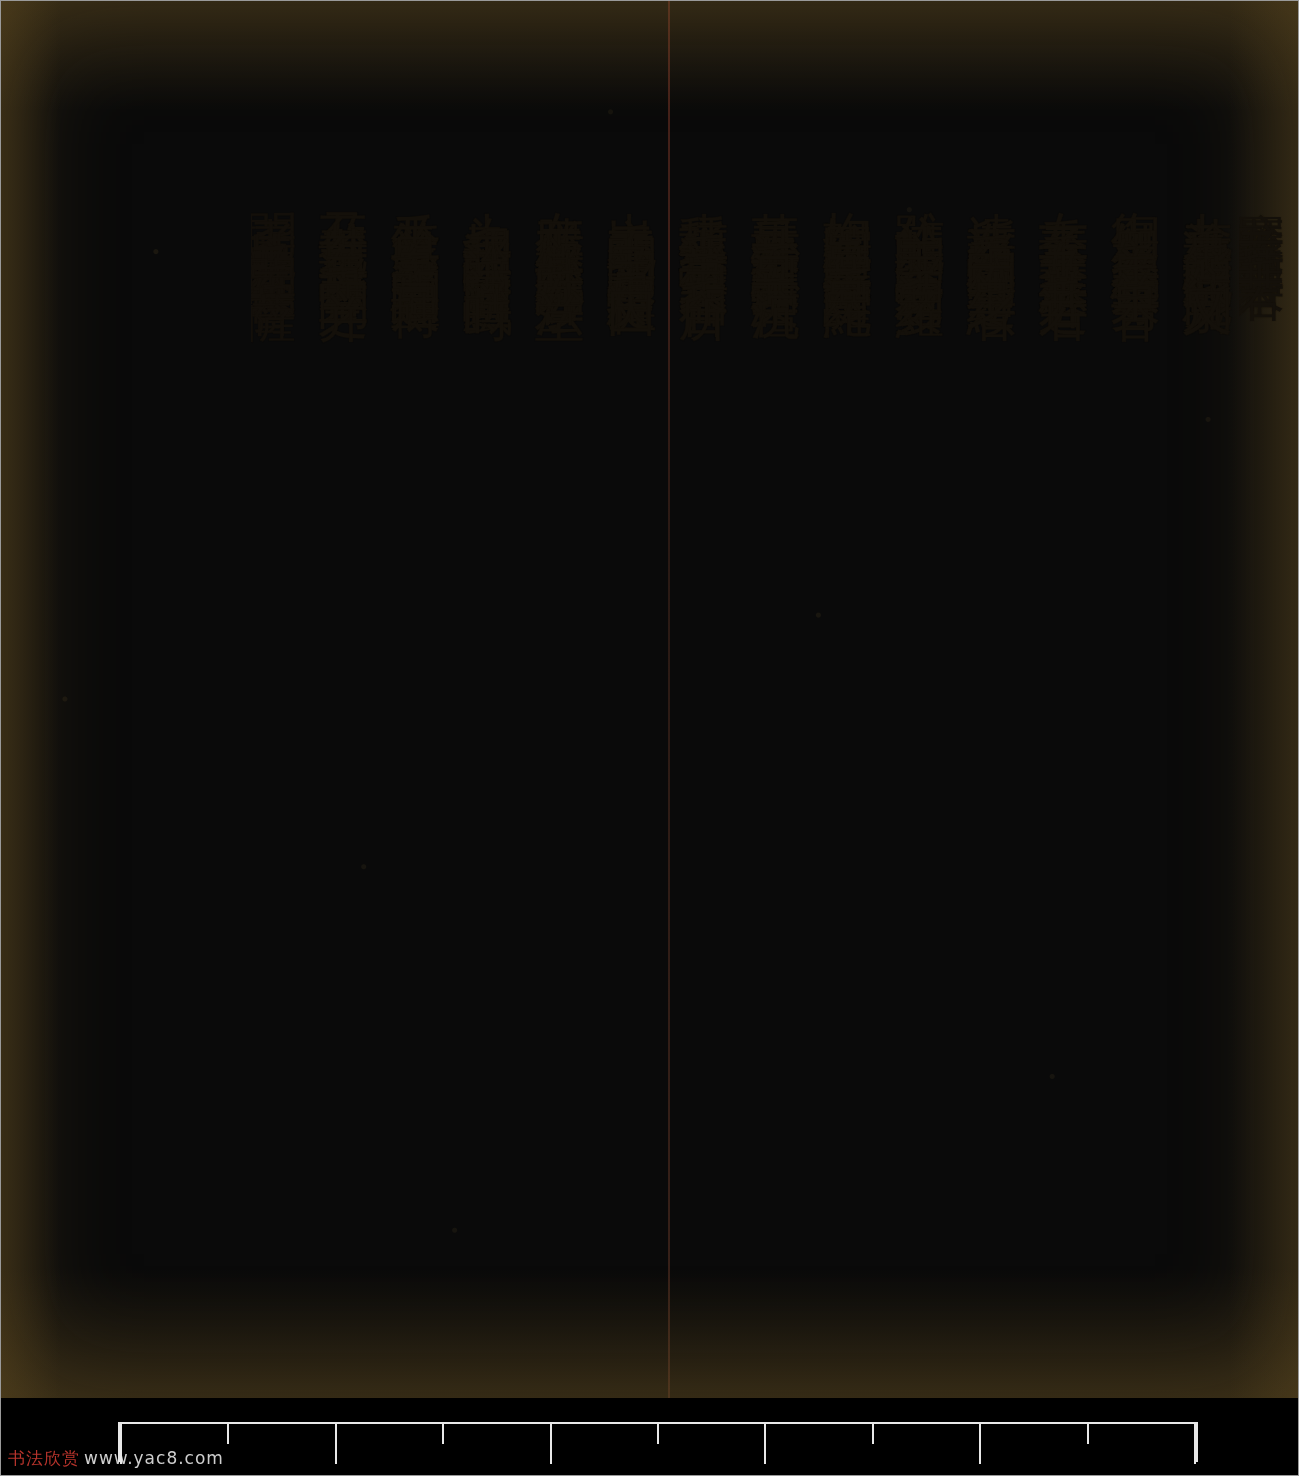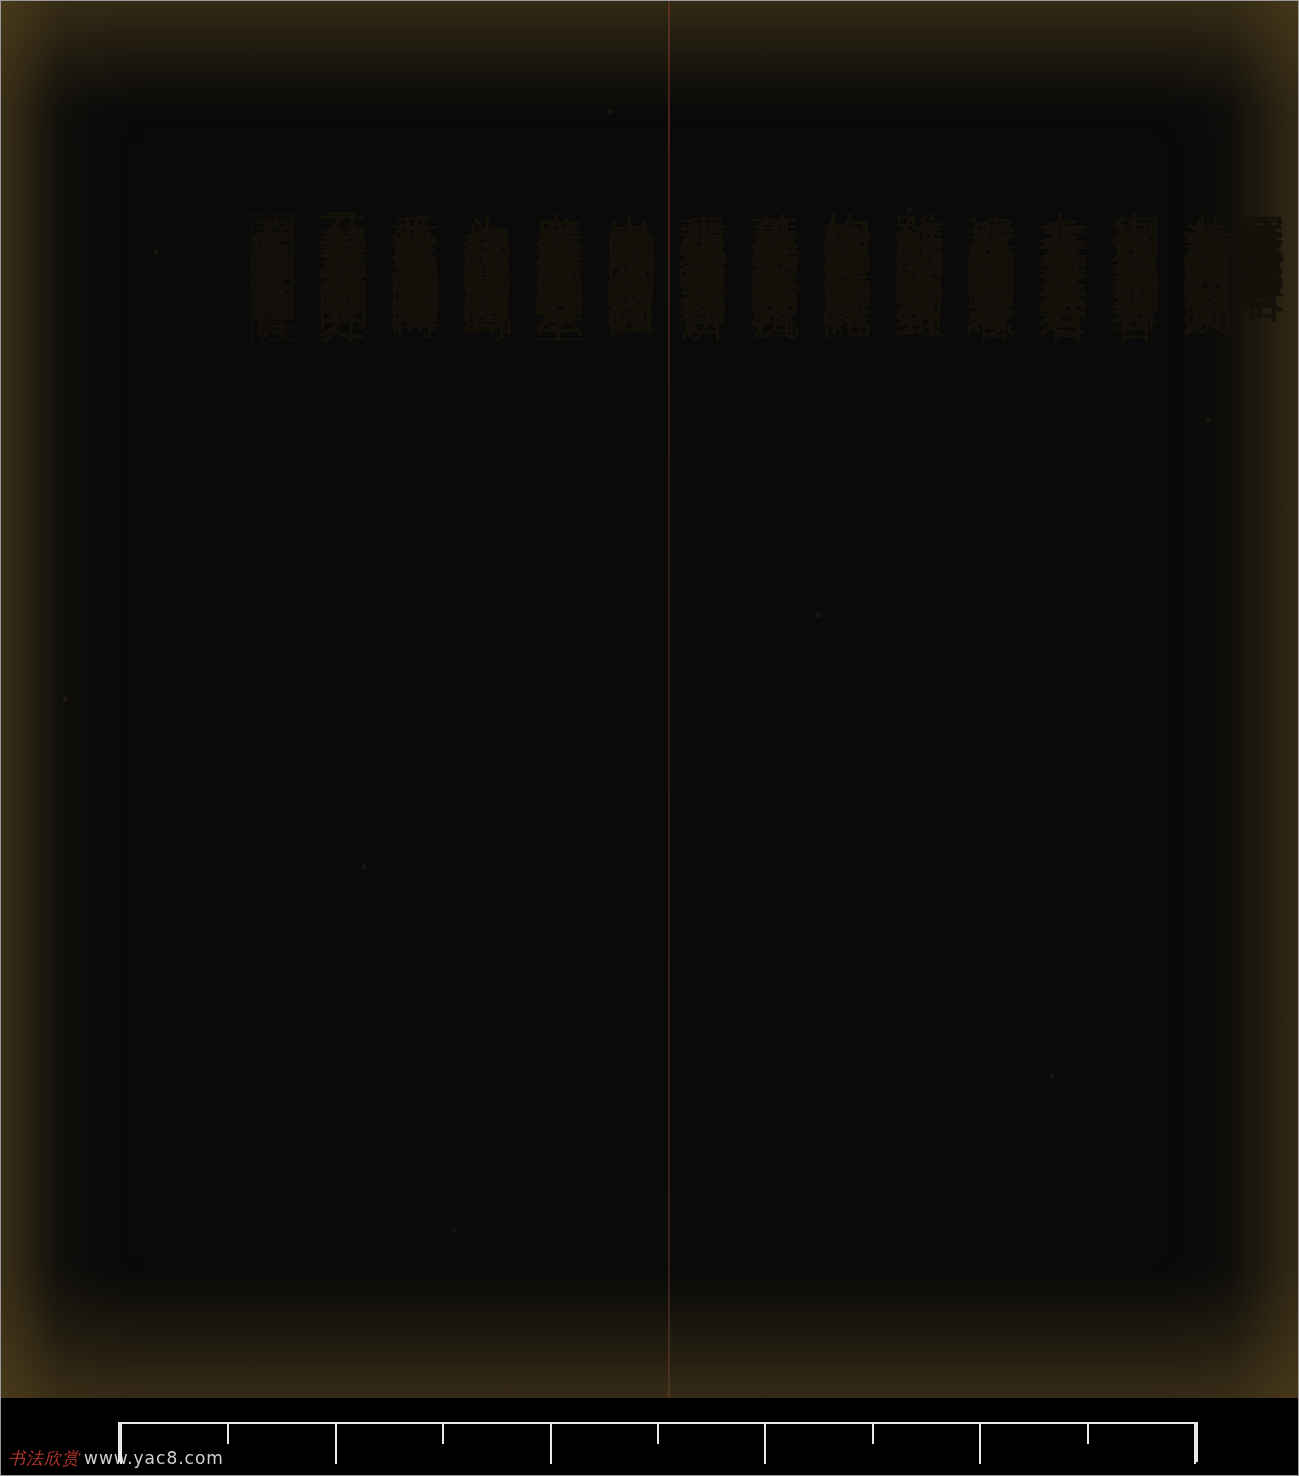--- a/index.html
+++ b/index.html
@@ -128,21 +128,21 @@
 
   #watermark {
     position: absolute;
     left: 8px;
     bottom: 6px;
     font-size: 17px;
     font-family: "DejaVu Sans", sans-serif;
     letter-spacing: 1px;
     white-space: nowrap;
   }
-  #watermark .cn { color: #b9342c; font-style: italic; }
+  #watermark .cn { color: #b9342c; }
   #watermark .url { color: #cfcfcf; margin-left: 4px; }
 
   #ruler {
     position: absolute;
     left: 118px;
     bottom: 14px;
     width: 1080px;
     height: 40px;
     border: 2px solid #e8e8e8;
     border-bottom: none;

